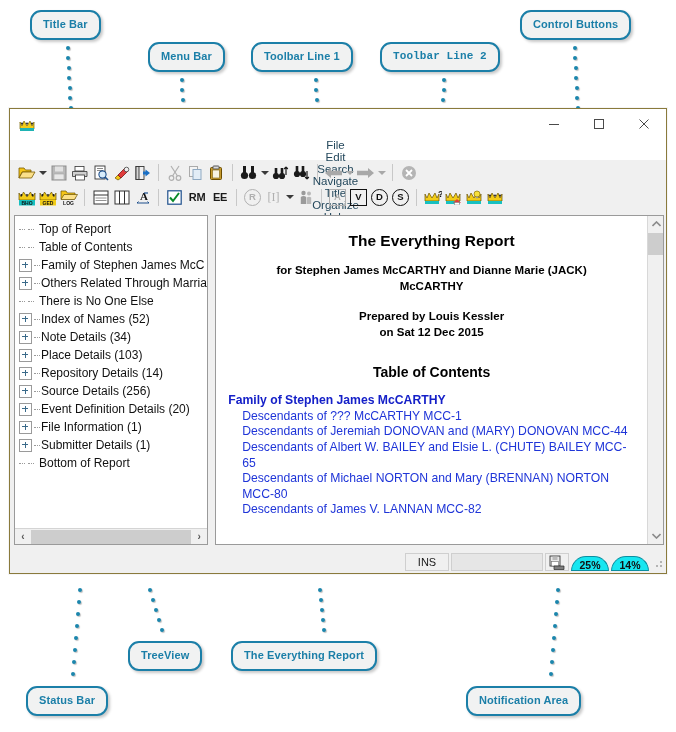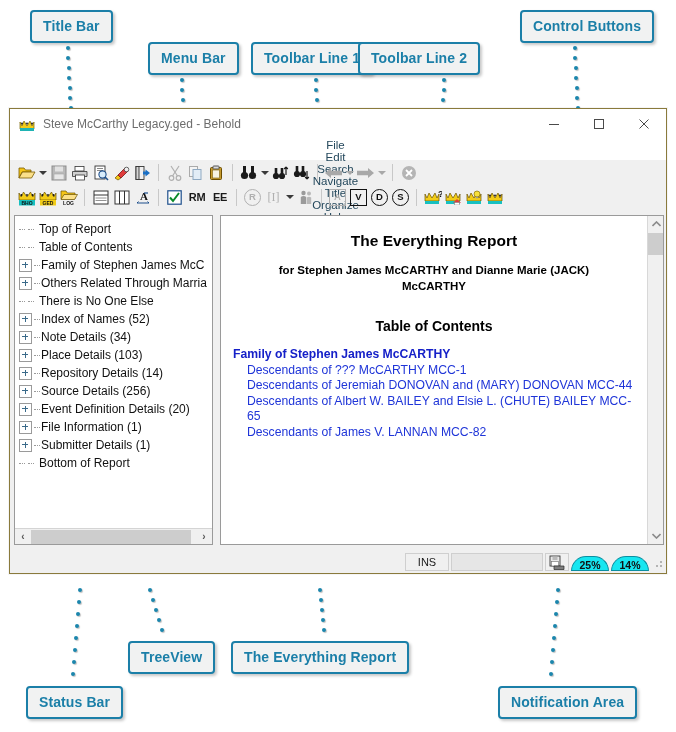--- a/index.html
+++ b/index.html
@@ -7,24 +7,24 @@
     width:676px;height:732px;position:relative;overflow:hidden;
     background:#ffffff;
     font-family:"Liberation Sans", sans-serif;
   }
 
   
   .callout{
     position:absolute;
     background:#f1f2f2;
     border:2px solid #1b7fa8;
-    border-radius:4px;
+    border-radius:11px;
     color:#1b7fa8;
     font-weight:bold;
-    font-size:14px;
+    font-size:11px;
     line-height:1;
     padding:7px 11px 8px 11px;
     white-space:nowrap;
     box-shadow:2px 2px 3px rgba(0,0,0,0.22);
     letter-spacing:0.1px;
   }
   .dots{position:absolute;}
   .dots i{
     position:absolute;display:block;width:4px;height:4px;border-radius:50%;
     background:#1b86ad;box-shadow:1px 1px 1px rgba(0,0,0,0.25);
@@ -282,21 +282,21 @@
     <i style="left:0;top:10px;"></i>
     <i style="left:1px;top:20px;"></i>
   <i style="left:1px;top:30px;"></i>
     <i style="left:2px;top:40px;"></i>
     <i style="left:2px;top:50px;"></i>
   <i style="left:3px;top:60px;"></i>
     <i style="left:3px;top:70px;"></i>
     <i style="left:4px;top:80px;"></i>
 </div>
 
-<div class="callout" style="left:358px;top:42px;"><span>Toolbar Line 2</span></div>
+<div class="callout" style="left:380px;top:42px;font-family:Liberation Mono, monospace;"><span>Toolbar Line 2</span></div>
 <div class="dots" style="left:442px;top:78px;">
   <i style="left:0;top:0;"></i>
     <i style="left:0;top:10px;"></i>
     <i style="left:-1px;top:20px;"></i>
   <i style="left:-1px;top:30px;"></i>
     <i style="left:-2px;top:40px;"></i>
     <i style="left:-2px;top:50px;"></i>
   <i style="left:-3px;top:60px;"></i>
     <i style="left:-4px;top:70px;"></i>
     <i style="left:-5px;top:80px;"></i>
@@ -345,21 +345,21 @@
 
 <div class="callout" style="left:231px;top:641px;"><span>The Everything Report</span></div>
 <div class="dots" style="left:318px;top:588px;">
   <i style="left:0;top:0;"></i>
     <i style="left:1px;top:10px;"></i>
     <i style="left:2px;top:20px;"></i>
   <i style="left:3px;top:30px;"></i>
     <i style="left:4px;top:40px;"></i>
 </div>
 
-<div class="callout" style="left:466px;top:686px;margin-left:32px;"><span>Notification Area</span></div>
+<div class="callout" style="left:466px;top:686px;"><span>Notification Area</span></div>
 <div class="dots" style="left:540px;top:588px;">
   <i style="left:16px;top:0;"></i>
     <i style="left:15px;top:12px;"></i>
     <i style="left:14px;top:24px;"></i>
   <i style="left:13px;top:36px;"></i>
     <i style="left:12px;top:48px;"></i>
     <i style="left:11px;top:60px;"></i>
   <i style="left:10px;top:72px;"></i>
     <i style="left:9px;top:84px;"></i>
 </div>
@@ -369,21 +369,20 @@
   <div class="titlebar">
     <div class="title-icon">
       <svg width="16" height="15" viewBox="0 0 16 15">
         <path d="M1 5 L3 9 L5 4 L8 9 L11 4 L13 9 L15 5 L15 12 L1 12 Z" fill="#f2cc18" stroke="#7a6400" stroke-width="0.7"></path>
         <rect x="1" y="11" width="14" height="3" fill="#1fb3b3"></rect>
         <circle cx="3" cy="6.5" r="0.9" fill="#111"></circle>
         <circle cx="8" cy="6.5" r="0.9" fill="#111"></circle>
         <circle cx="13" cy="6.5" r="0.9" fill="#111"></circle>
       </svg>
     </div>
-    <div class="title-text">Steve McCarthy Legacy.ged - Behold</div>
     <div class="winbtns">
       <div class="winbtn">
         <svg width="12" height="12" viewBox="0 0 12 12">
             <line x1="1" y1="6.5" x2="11" y2="6.5" stroke="#4a4a4a" stroke-width="1"></line>
           </svg>
       </div>
       <div class="winbtn">
         <svg width="12" height="12" viewBox="0 0 12 12">
             <rect x="1.5" y="1.5" width="9" height="9" fill="none" stroke="#4a4a4a" stroke-width="1"></rect>
           </svg>
@@ -735,26 +734,31 @@
         <span class="hs-arrow">›</span>
       </div>
     </div>
 
     <div class="splitterbar"></div>
 
     <div class="reportpane">
       <div class="report-body">
         <div class="rep-title">The Everything Report</div>
         <div class="rep-for">for Stephen James McCARTHY and Dianne Marie (JACK) McCARTHY</div>
+        <div class="rep-prep">
+          <div>Prepared by Louis Kessler</div>
+          <div>on Sat 12 Dec 2015</div>
+        </div>
         <div class="rep-toc-head">Table of Contents</div>
         <div class="toc-list">
           <div class="toc-fam">Family of Stephen James McCARTHY</div>
           <div class="toc-item">Descendants of ??? McCARTHY MCC-1</div>
           <div class="toc-item">Descendants of Jeremiah DONOVAN and (MARY) DONOVAN MCC-44</div>
           <div class="toc-item">Descendants of Albert W. BAILEY and Elsie L. (CHUTE) BAILEY MCC-65</div>
+          <div class="toc-item">Descendants of Michael NORTON and Mary (BRENNAN) NORTON MCC-80</div>
           <div class="toc-item">Descendants of James V. LANNAN MCC-82</div>
         </div>
       </div>
       <div class="vscroll">
         <span class="vs-arrow up">
           <svg width="9" height="6" viewBox="0 0 9 6">
               <path d="M0.5 5 L4.5 1 L8.5 5" stroke="#8a8a8a" stroke-width="1.6" fill="none"></path>
             </svg>
         </span>
         <span class="vs-thumb"></span>

